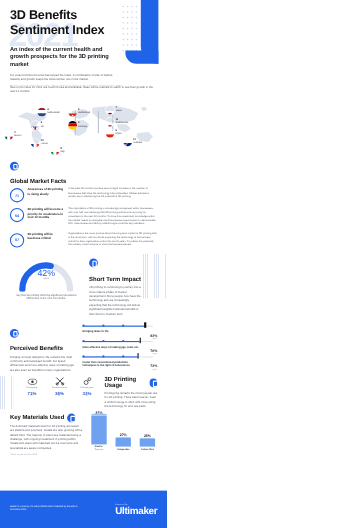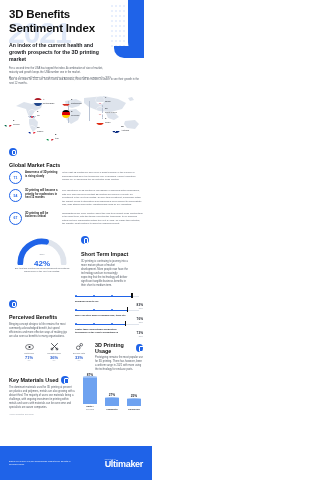--- a/index.html
+++ b/index.html
@@ -41,21 +41,21 @@
   .fact{display:flex;gap:3px;align-items:flex-start;margin-bottom:5px;}
   .factico{flex:0 0 auto;width:11px;height:11px;border-radius:50%;border:1.1px solid #1f63e8;display:flex;align-items:center;justify-content:center;font-size:3.4px;font-weight:700;color:#1f63e8;}
   .factlab{flex:0 0 34px;font-size:2.7px;font-weight:700;line-height:1.35;color:#1b1b1b;}
   .factbody{flex:1;font-size:2.35px;line-height:1.5;color:#5b626d;}
 
   
   .donutrow{display:flex;gap:6px;align-items:flex-start;}
   .donutcol{flex:0 0 66px;text-align:center;}
   .donut{position:relative;width:52px;height:32px;margin:2px auto 0;}
   .donutcap{font-size:2.4px;line-height:1.5;color:#5b626d;margin-top:2px;padding:0 3px;}
-  .donutval{position:absolute;left:0;right:0;top:11px;font-size:8px;font-weight:700;color:#1f63e8;margin-top:15px;}
+  .donutval{position:absolute;left:0;right:0;top:11px;font-size:8px;font-weight:400;color:#1f63e8;}
   .donutsub{position:absolute;left:0;right:0;top:20px;font-size:2px;color:#8a919c;}
 
   
   .hatch{position:absolute;background-image:repeating-linear-gradient(90deg,#cfdbf0 0 .5px,transparent .5px 2px);opacity:.8;}
 
   
   .benefit{margin-bottom:5px;}
   .btrack{position:relative;height:5px;}
   .bline{position:absolute;left:0;right:4px;top:2px;height:.8px;background:#dfe4ec;}
   .bfill{position:absolute;left:0;top:2px;height:.8px;background:#1f63e8;}

